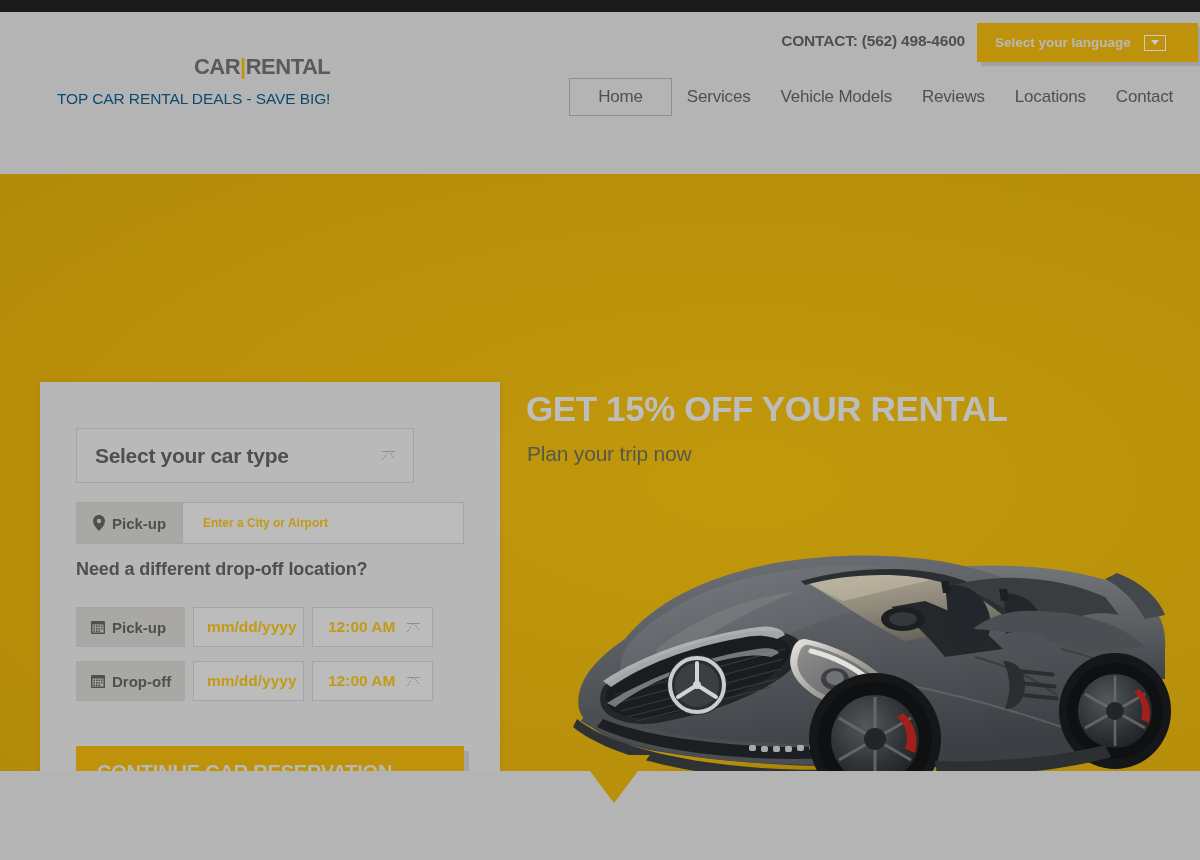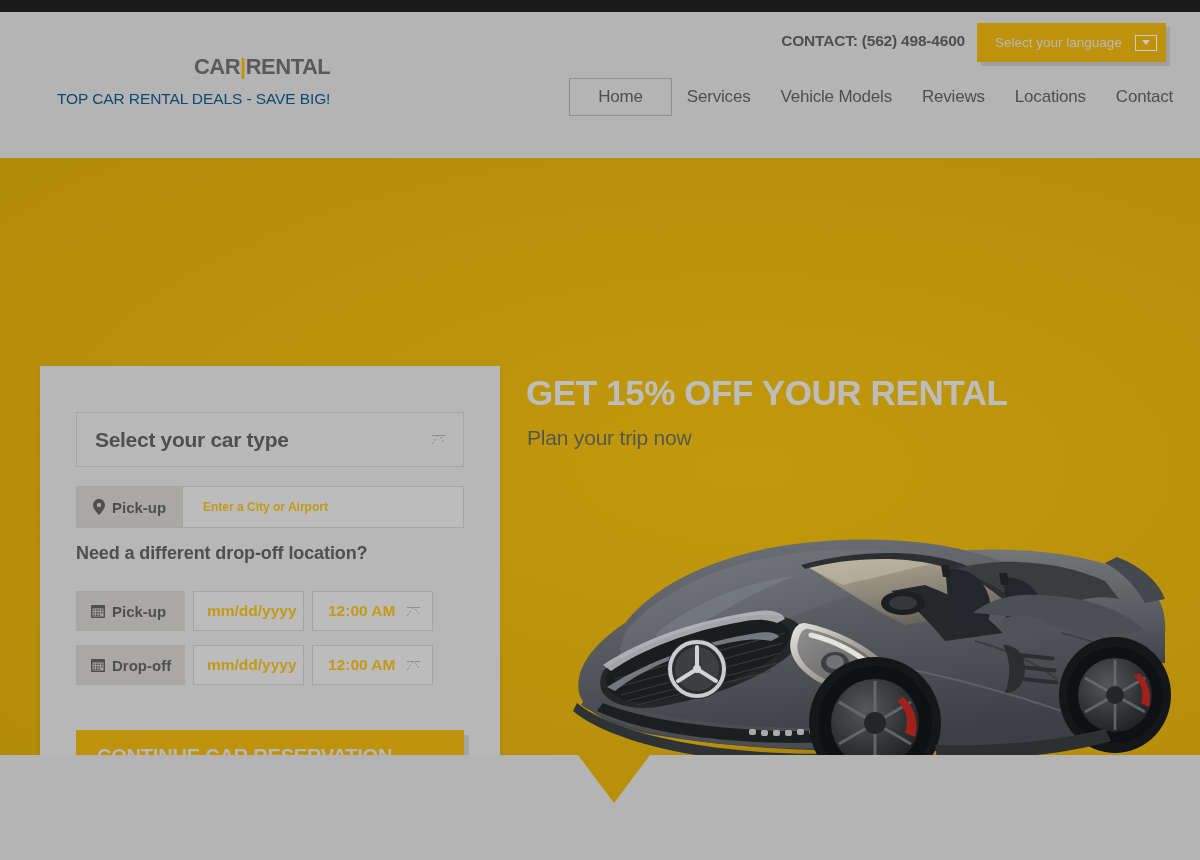--- a/index.html
+++ b/index.html
@@ -19,24 +19,24 @@
   .header { position:absolute; left:0; top:12px; width:1200px; height:146px; background:#b4b4b4; }
 
   .brand { position:absolute; left:57px; top:44px; }
   .brand-title { font-size:22px; font-weight:bold; letter-spacing:-0.5px; line-height:1; color:#5a5a5a; white-space:nowrap;text-align:right; }
   .brand-title .sep { color:#c0960c; font-weight:bold; }
   .brand-tag { margin-top:12px; font-size:15.5px; color:#0c4a6e; letter-spacing:-0.1px; white-space:nowrap; }
 
   .contact { position:absolute; right:235px; top:20px; font-size:15.5px; font-weight:bold; color:#4f4f4f; white-space:nowrap; letter-spacing:-0.2px; }
 
   .lang-btn {
-    position:absolute; left:977px; top:11px; width:189px; height:39px;
+    position:absolute; left:977px; top:11px; width:221px; height:39px;
     background:#bf920b; color:#b9b9b9;
     display:flex; align-items:center; gap:13px;
-    padding:12px 18px; font-size:13.5px; font-weight:normal;
+    padding:12px 18px; font-size:13.5px; font-weight:bold;
     box-shadow:4px 4px 0 rgba(0,0,0,0.10);
     cursor:pointer; white-space:nowrap;
   }
   .lang-caret {
     width:22px; height:16px; border:1px solid #cbcbcb;
     display:flex; align-items:center; justify-content:center; flex:0 0 auto;
   }
   .lang-caret i {
     display:block; width:0; height:0;
     border-left:4px solid transparent; border-right:4px solid transparent;
@@ -45,21 +45,21 @@
 
   .nav { position:absolute; right:12px; top:66px; display:flex; align-items:center; }
   .nav a {
     font-size:17px; color:#4f4f4f; text-decoration:none;
     padding:8px 15px; white-space:nowrap; letter-spacing:-0.2px;
   }
   .nav a.active { border:1px solid #8f8f8f; padding:8px 28px; }
 
   
   .hero {
-    position:absolute; left:0; top:158px; width:1200px; height:597px;
+    position:absolute; left:0; top:174px; width:1200px; height:597px;
     background:radial-gradient(ellipse 120% 110% at 62% 52%, #c2990c 0%, #b8900a 45%, #ab8409 100%);
     overflow:hidden;
   }
   .notch {
     position:absolute; left:578px; top:755px; width:0; height:0;
     border-left:36px solid transparent; border-right:36px solid transparent;
     border-top:48px solid #b8900a;
   }
 
   .hero-title {
@@ -76,21 +76,21 @@
   .car-wrap { position:absolute; left:505px; top:315px; width:690px; height:345px; }
   .car-wrap svg { display:block; width:100%; height:100%; }
 
   
   .panel {
     position:absolute; left:40px; top:208px; width:460px; height:500px;
     background:#b7b7b7; box-shadow:0 1px 6px rgba(0,0,0,0.08);
   }
 
   .field-select {
-    position:absolute; left:36px; top:46px; width:388px; height:55px;
+    position:absolute; left:36px; top:46px; width:338px; height:55px;
     border:1px solid #a5a5a5; background:#b9b9b9;
     display:flex; align-items:center; padding:0 18px; cursor:pointer;
   }
   .field-select .lbl { font-size:21px; font-weight:bold; color:#4f4f4f; letter-spacing:-0.3px; }
   .tri-down {
     margin-left:auto; width:0; height:0;
     border-left:7px solid transparent; border-right:7px solid transparent;
     border-top:9px solid #8b8b8b;
   }
   .tri-down.hollow {

